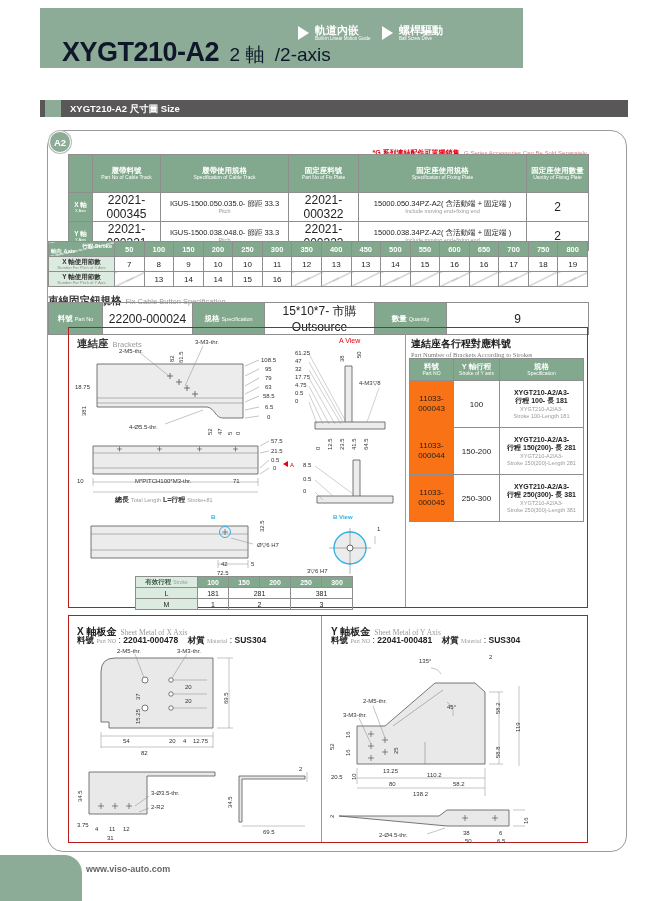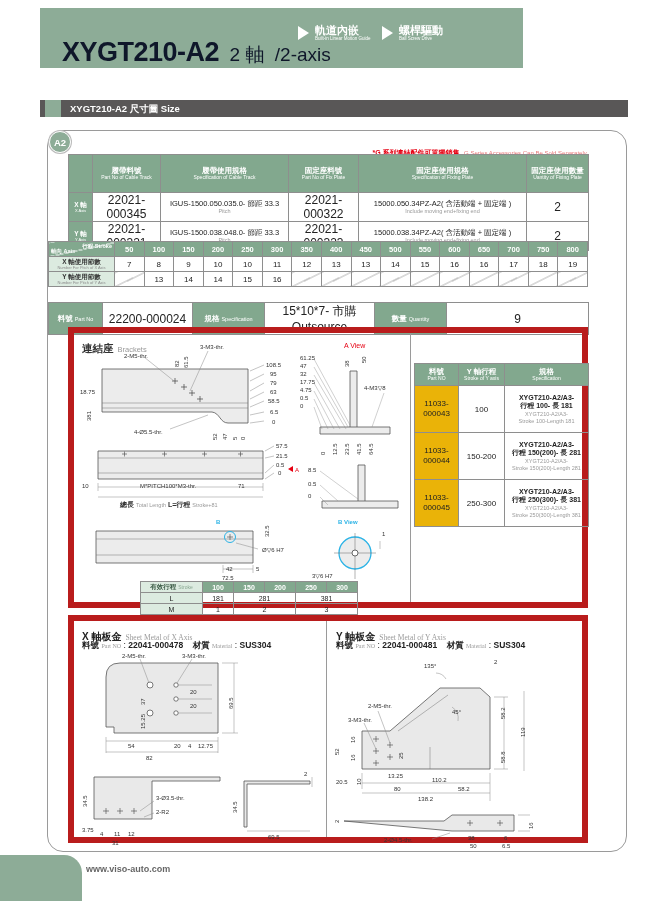--- a/index.html
+++ b/index.html
@@ -58,21 +58,21 @@
             background-image:linear-gradient(to bottom right, transparent 49%, rgba(255,255,255,.95) 49%, rgba(255,255,255,.95) 52%, transparent 52%); }
   .corner .ct { position:absolute; right:2px; top:1px; color:#fff; font-size:5.5px; font-weight:bold; }
   .corner .cb { position:absolute; left:2px; bottom:1px; color:#fff; font-size:5.5px; font-weight:bold; }
   .diag { background-image:linear-gradient(to bottom right, transparent 48%, #b5b5b5 48%, #b5b5b5 52%, transparent 52%); }
   .t3 { width:540px; }
   .t3 td { height:17px; }
   .t3 .hg { font-size:7.5px; }
   .t3 .hg .en { display:inline; font-size:5.5px; margin-left:2px; }
 
   
-  .box { border:6px solid #b91c1c; }
+  .box { border:1px solid #b91c1c; }
   .vdiv { position:absolute; top:0; bottom:0; width:0; border-left:1px solid #9a9a9a; }
 
   
   .draw { position:absolute; }
   .draw svg { position:absolute; left:0; top:0; }
   .dim { position:absolute; font-size:6px; line-height:1; color:#333; white-space:nowrap; }
   .dim.rot { transform:rotate(-90deg); transform-origin:left top; }
   .dim.red { color:#e60012; }
   .dim.cyan { color:#2bb3e6; font-weight:bold; }
   .dim.b7 { font-size:7px; }
@@ -80,21 +80,21 @@
               border-top:3px solid transparent; border-bottom:3px solid transparent; margin-right:2px; }
   .total-line { position:absolute; display:flex; align-items:baseline; gap:2px; white-space:nowrap; }
   .total-line .c { font-size:7px; font-weight:bold; color:#333; }
   .total-line .g { font-size:5.5px; color:#999; }
 
   
   .pt { width:174px; }
   .pt td { font-size:8px; }
   .pt .hg { height:22px; }
   .pt tr.r { height:47px; }
-  .pt .part { background:#eab308; font-size:8px; line-height:1.3; }
+  .pt .part { background:#f97316; font-size:8px; line-height:1.3; }
   .pt .spec .l1 { font-size:7px; font-weight:bold; line-height:1.25; }
   .pt .spec .l3 { font-size:5.5px; color:#9a9a9a; line-height:1.2; }
 
   
   .st { width:217px; }
   .st td { height:11px; font-size:7px; }
   .st .hl { background:#dcebe0; }
   .st .hl .cn { font-size:6.5px; font-weight:bold; color:#3c5c46; }
   .st .hl .en { font-size:5px; color:#8aa893; }
   .st .hn { background:#82a88e; color:#fff; font-weight:bold; font-size:7px; }
@@ -310,20 +310,23 @@
       <td class="diag"></td>
       <td class="diag"></td>
       <td class="diag"></td>
       <td class="diag"></td>
       <td class="diag"></td>
       <td class="diag"></td>
     </tr>
   </tbody>
     </table>
 
+  <div class="sec-head" style="left:48px; top:290px;">
+    <span class="cn">束線固定鈕規格</span><span class="en">Fix Cable Button Specification</span>
+  </div>
   <table class="abs t3" style="left:48px; top:302px;">
     <colgroup>
         <col style="width:54px">
         <col style="width:90px">
         <col style="width:72px">
         <col style="width:110px">
         <col style="width:72px">
         <col style="width:142px">
       </colgroup>
     <tbody>
@@ -516,20 +519,24 @@
       </tr>
       <tr>
         <td class="hl">M</td>
         <td>1</td>
         <td colspan="2">2</td>
         <td colspan="2">3</td>
       </tr>
     </tbody>
       </table>
 
+    <div class="pt-title" style="left:342px; top:5px;">
+      <span class="cn">連結座各行程對應料號</span>
+      <span class="en">Part Number of Brackets According to Strokes</span>
+    </div>
     <table class="pt" style="position:absolute; left:340px; top:30px;">
       <colgroup>
           <col style="width:44px">
           <col style="width:46px">
           <col style="width:84px">
         </colgroup>
       <tbody>
           <tr>
         <th class="hg">
               <div class="cn">料號</div>

